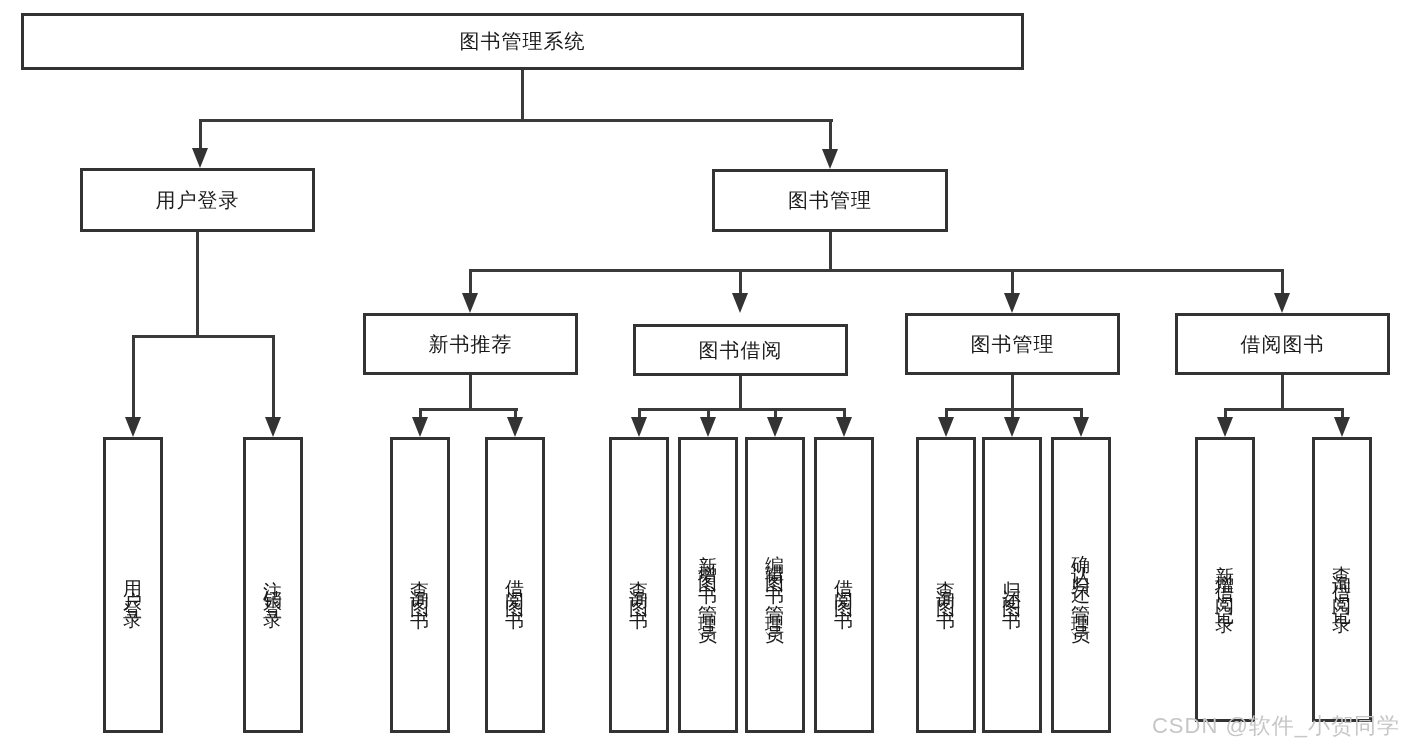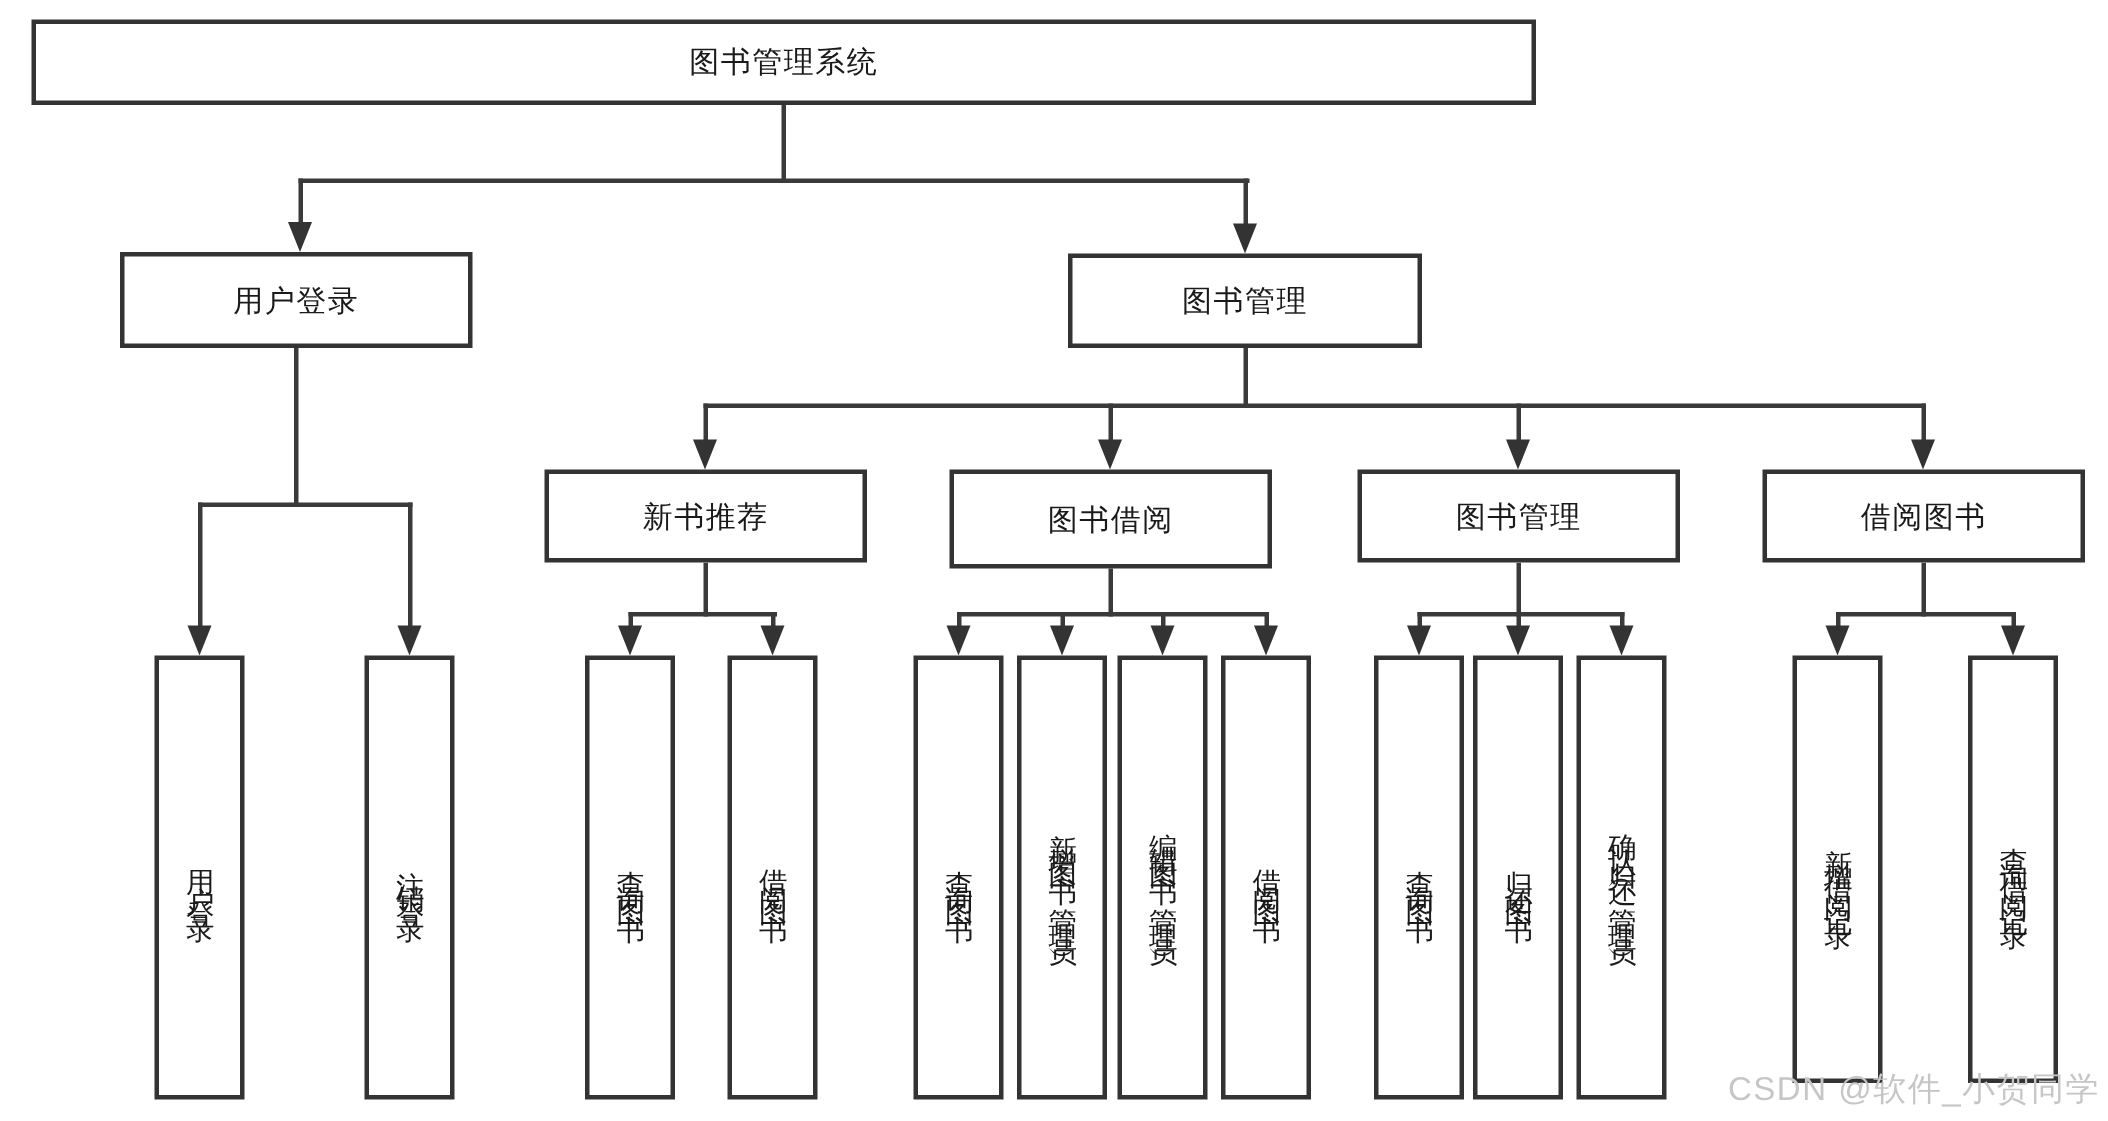--- a/index.html
+++ b/index.html
@@ -133,21 +133,21 @@
   <div class="box" style="left:80px;top:168px;width:235px;height:64px">
     <span class="hlabel">用户登录</span>
   </div>
   <div class="box" style="left:712px;top:169px;width:236px;height:63px">
     <span class="hlabel">图书管理</span>
   </div>
 
   <div class="box" style="left:363px;top:313px;width:215px;height:62px">
     <span class="hlabel">新书推荐</span>
   </div>
-  <div class="box" style="left:633px;top:313px;width:215px;height:66px">
+  <div class="box" style="left:633px;top:324px;width:215px;height:52px">
     <span class="hlabel">图书借阅</span>
   </div>
   <div class="box" style="left:905px;top:313px;width:215px;height:62px">
     <span class="hlabel">图书管理</span>
   </div>
   <div class="box" style="left:1175px;top:313px;width:215px;height:62px">
     <span class="hlabel">借阅图书</span>
   </div>
 
   <div class="box" style="left:103px;top:437px;width:60px;height:296px">

